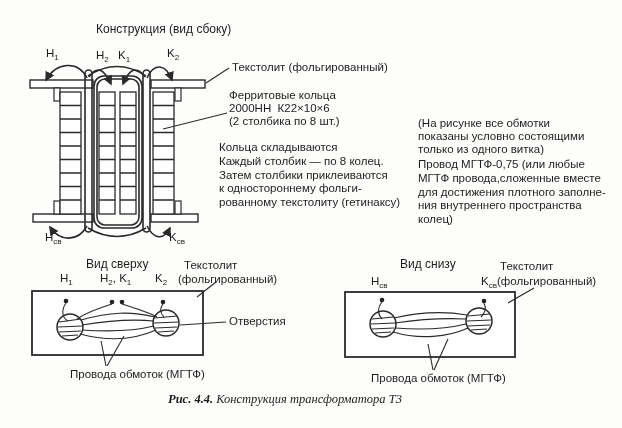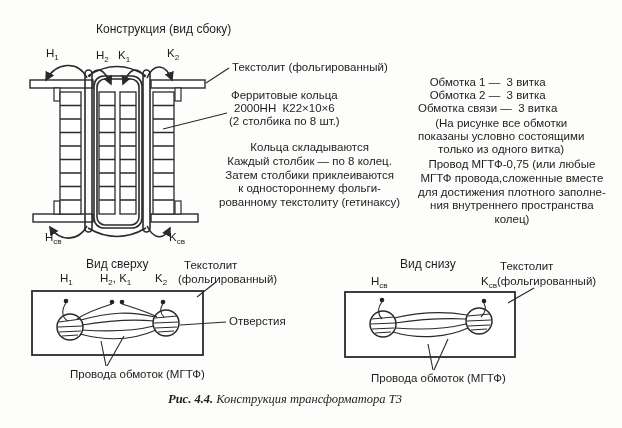--- a/index.html
+++ b/index.html
@@ -1,20 +1,19 @@
 <!DOCTYPE html>
 <html><head>
 <meta charset="utf-8">
 <style>
   html,body{margin:0;padding:0;background:#ffffff;}
   #page{
     position:relative;width:622px;height:428px;background:#fdfdfc;
     font-family:"Liberation Sans","DejaVu Sans",sans-serif;color:#1d1d1d;
     overflow:hidden;
-    text-align:center;
   }
   .abs{position:absolute;white-space:pre;}
   .lbl{font-size:11.5px;line-height:12px;}
   .term{font-size:11.5px;}
   .term sub{font-size:8px;line-height:0;}
   .tblock{position:absolute;font-size:11.5px;}
   .tblock div{white-space:pre;}
   .lh13 div{line-height:13.2px;}
   .lh14 div{line-height:13.8px;}
   .caption{font-size:12.5px;font-style:italic;font-family:Liberation Serif, serif;}
@@ -163,25 +162,20 @@
   </div>
 
   <div class="tblock lh14" style="left:199px;top:141px;margin-left:20px;">
     <div>Кольца складываются</div>
     <div>Каждый столбик — по 8 колец.</div>
     <div>Затем столбики приклеиваются</div>
     <div>к одностороннему фольги-</div>
     <div>рованному текстолиту (гетинаксу)</div>
   </div>
 
-  <div class="tblock lh13" style="left:418px;top:76px;">
-    <div>Обмотка 1 —  3 витка</div>
-    <div>Обмотка 2 —  3 витка</div>
-    <div>Обмотка связи —  3 витка</div>
-  </div>
   <div class="tblock lh13" style="left:418px;top:117px;">
     <div>(На рисунке все обмотки</div>
     <div>показаны условно состоящими</div>
     <div>только из одного витка)</div>
   </div>
   <div class="tblock lh14" style="left:418px;top:158px;">
     <div>Провод МГТФ-0,75 (или любые</div>
     <div>МГТФ провода,сложенные вместе</div>
     <div>для достижения плотного заполне-</div>
     <div>ния внутреннего пространства</div>

